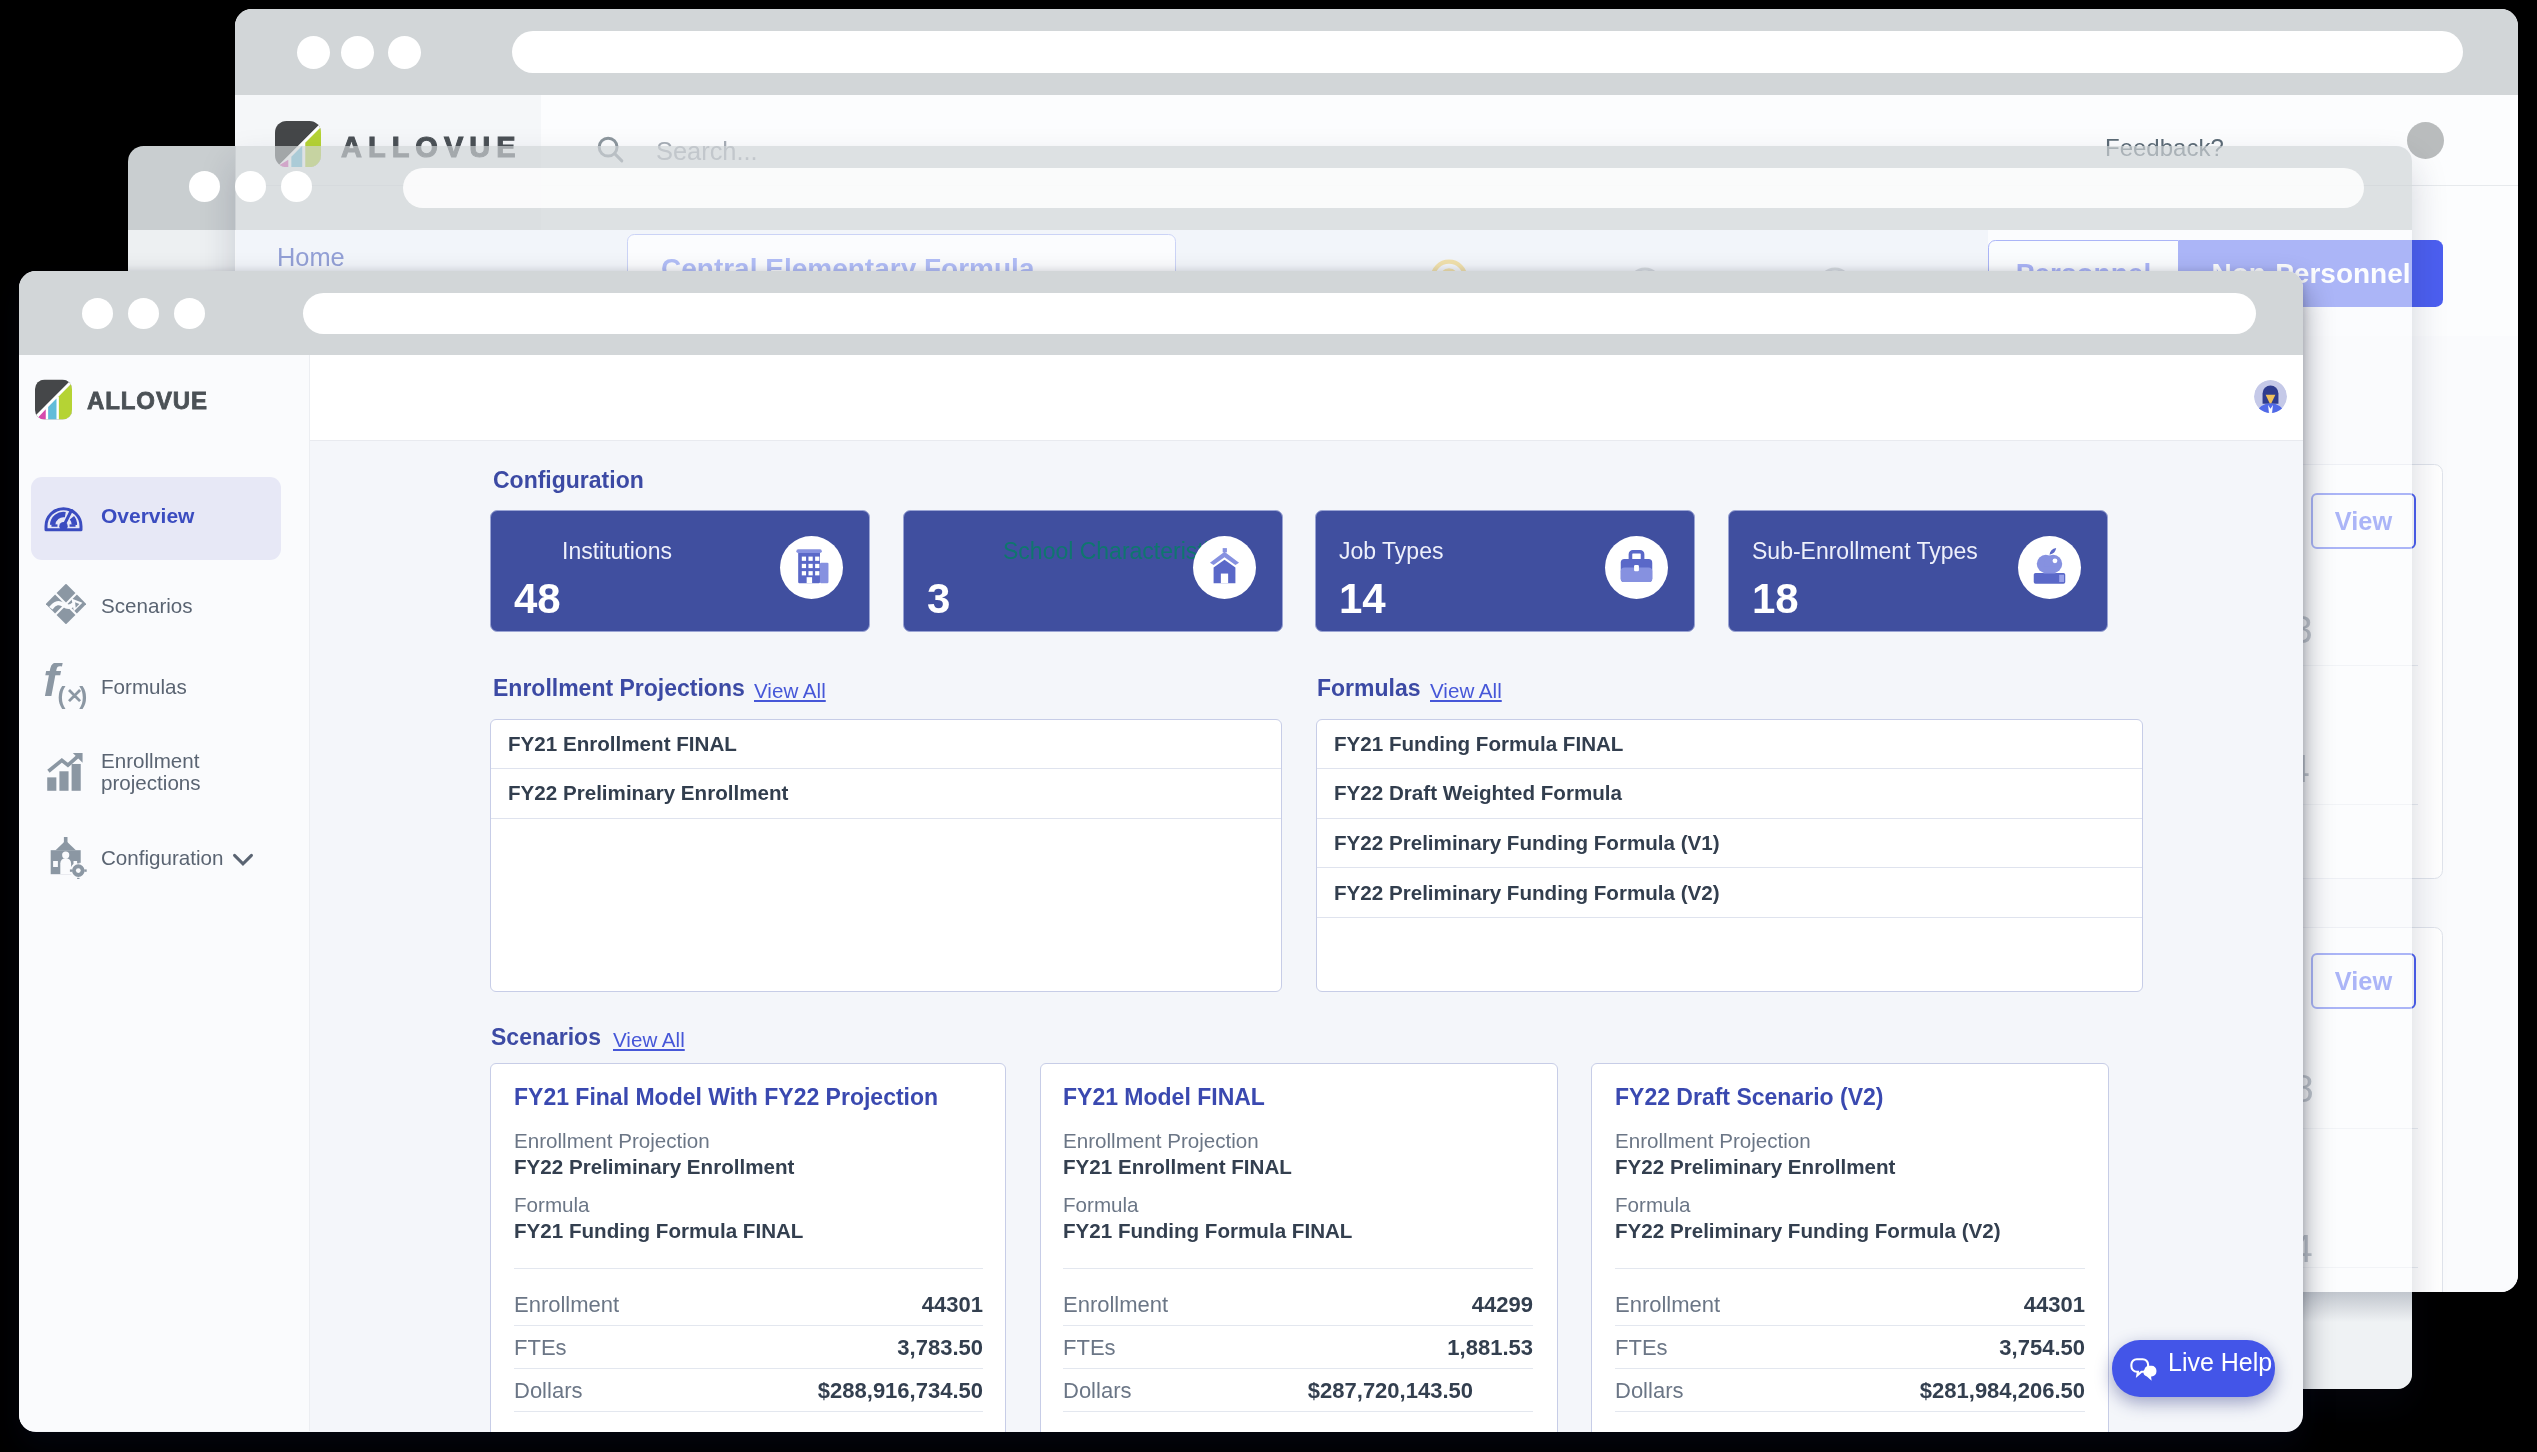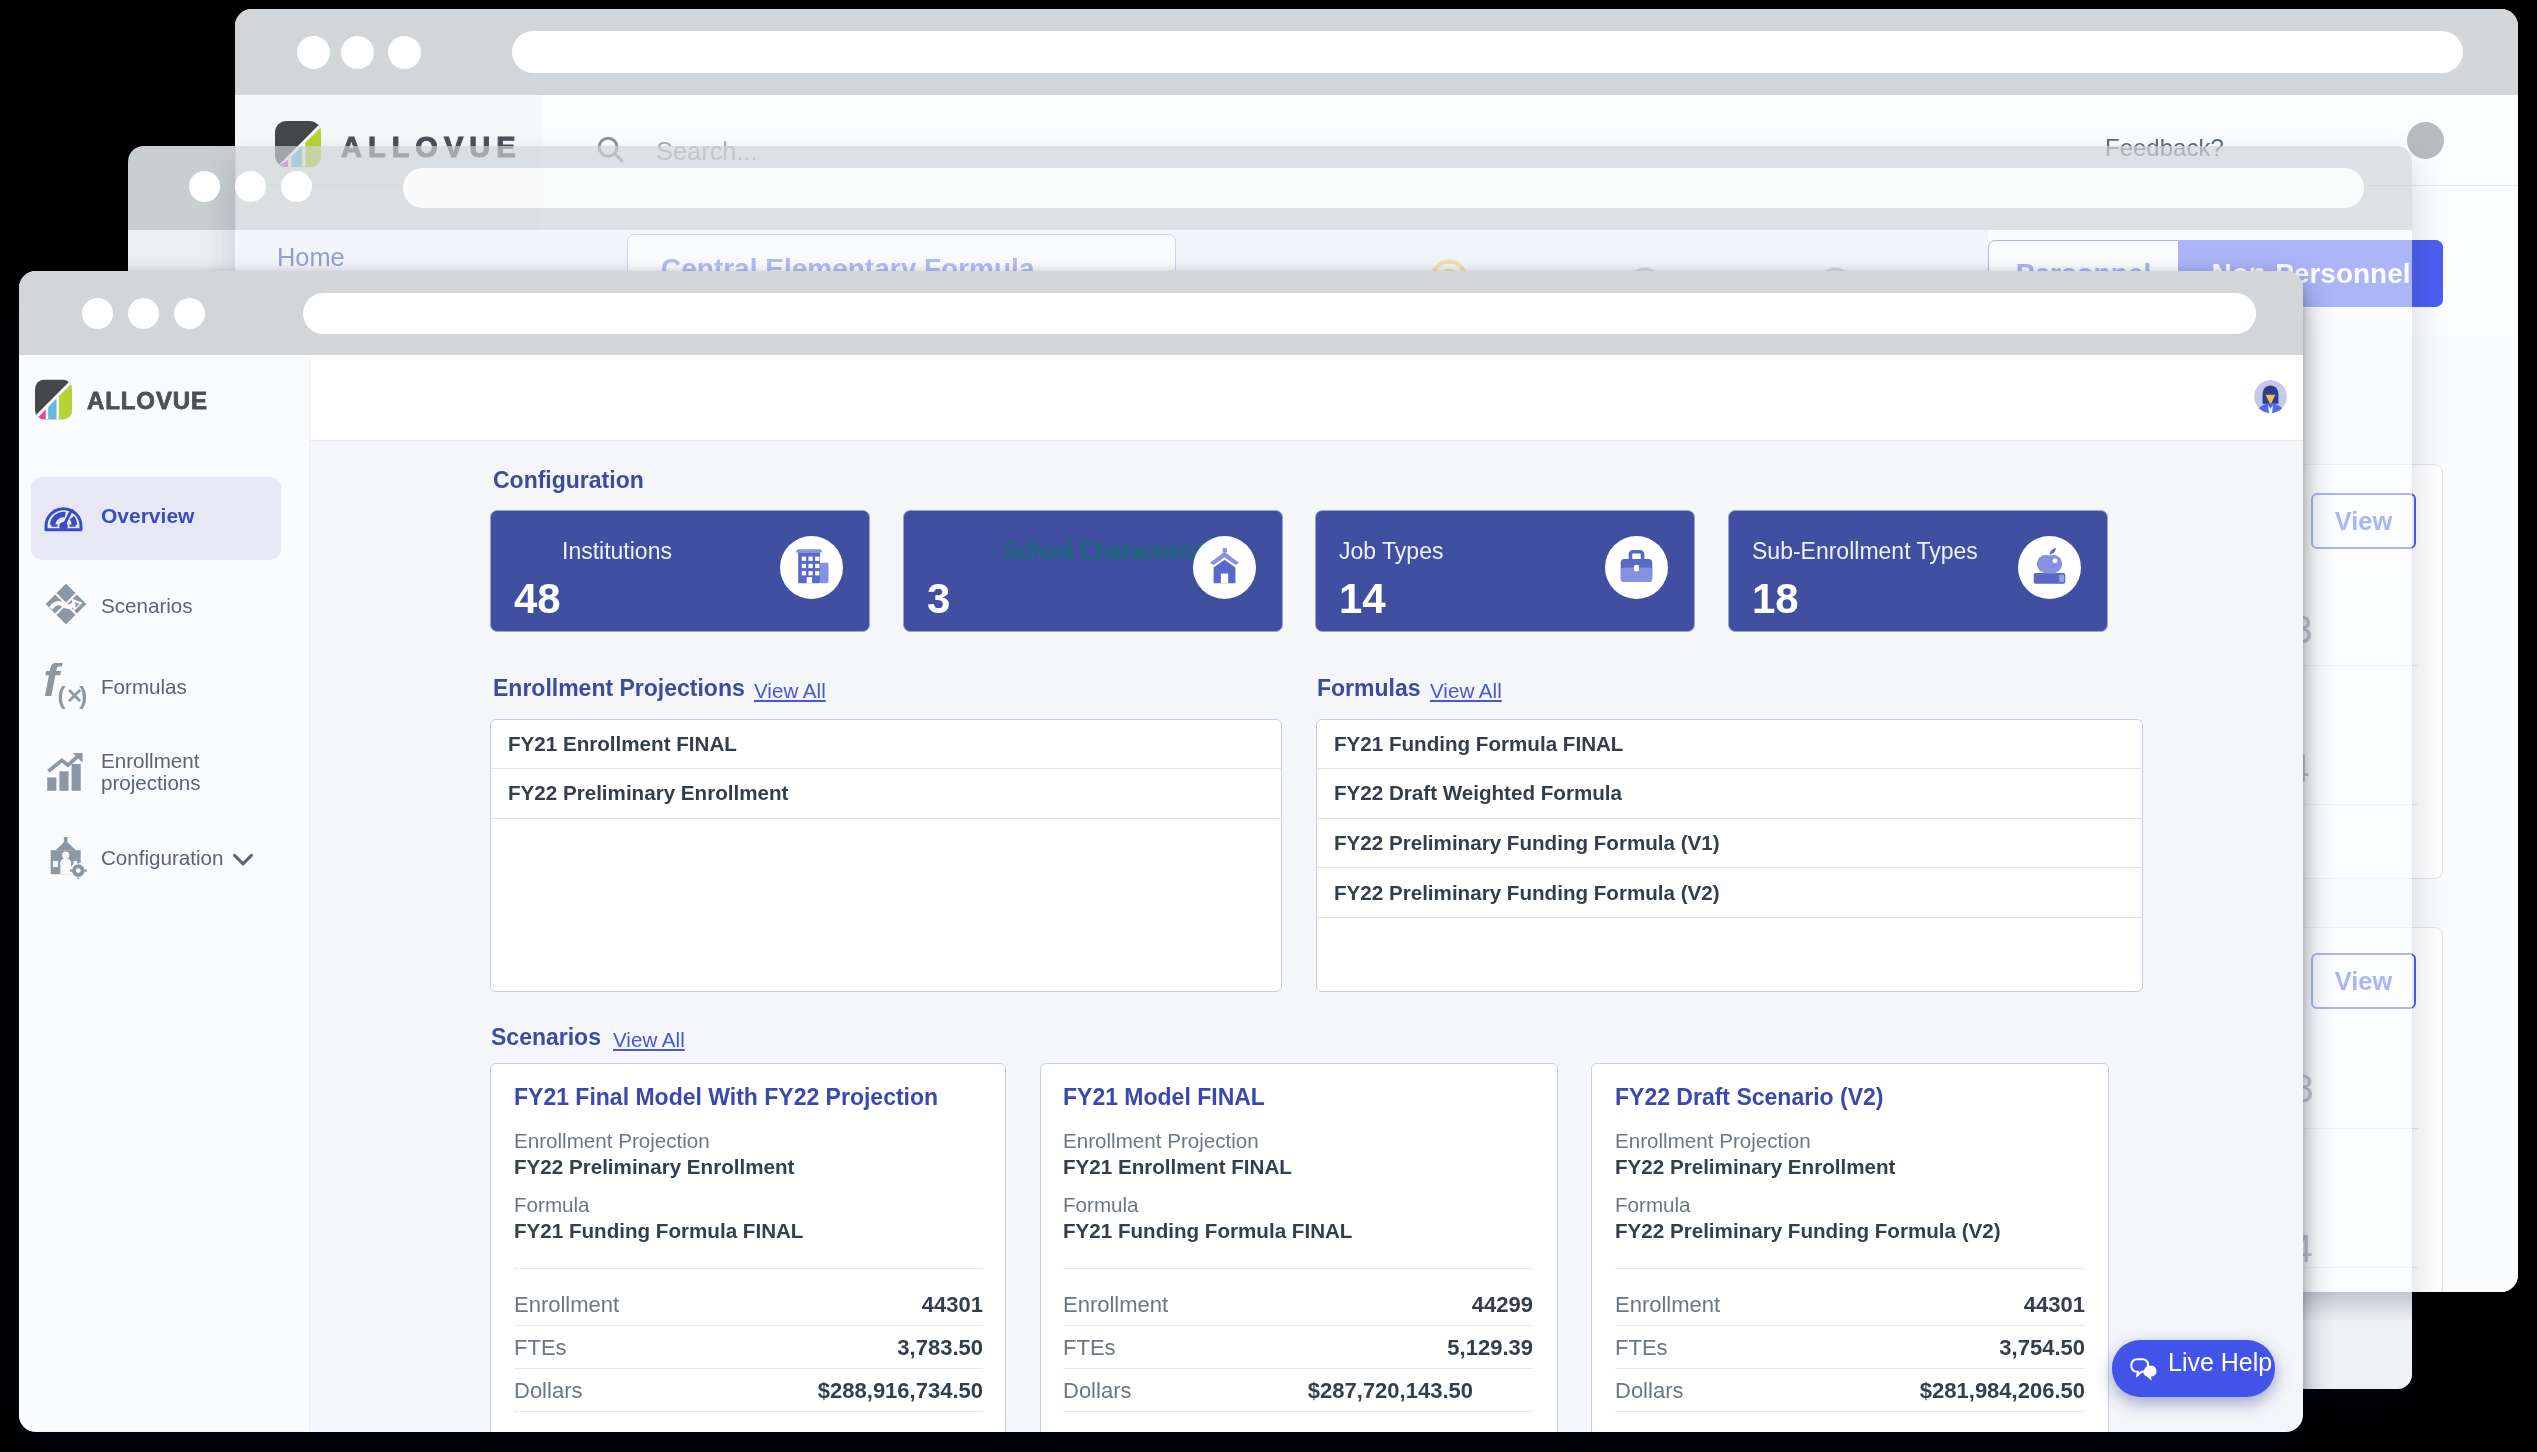--- a/index.html
+++ b/index.html
@@ -339,21 +339,21 @@
     <div class="abs" style="left:1044px;top:813px;font-size:23px;font-weight:bold;color:#3a49b0;">FY21 Model FINAL</div>
     <div class="abs" style="left:1044px;top:858px;font-size:20.6px;color:#6b7686;">Enrollment Projection</div>
     <div class="abs" style="left:1044px;top:884px;font-size:20.6px;font-weight:bold;color:#333f4f;">FY21 Enrollment FINAL</div>
     <div class="abs" style="left:1044px;top:922px;font-size:20.6px;color:#6b7686;">Formula</div>
     <div class="abs" style="left:1044px;top:948px;font-size:20.6px;font-weight:bold;color:#333f4f;">FY21 Funding Formula FINAL</div>
     <div class="abs" style="left:1044px;top:997px;width:470px;height:1.2px;background:#e3e7ef;"></div>
     <div class="abs" style="left:1044px;top:1021px;font-size:22px;color:#6b7686;">Enrollment</div>
     <div class="abs" style="left:1044px;top:1021px;width:470px;font-size:22px;font-weight:bold;color:#333f4f;text-align:right;">44299</div>
     <div class="abs" style="left:1044px;top:1054px;width:470px;height:1.2px;background:#e3e7ef;"></div>
     <div class="abs" style="left:1044px;top:1064px;font-size:22px;color:#6b7686;">FTEs</div>
-    <div class="abs" style="left:1044px;top:1064px;width:470px;font-size:22px;font-weight:bold;color:#333f4f;text-align:right;">5,129.39</div>
+    <div class="abs" style="left:1044px;top:1064px;width:470px;font-size:22px;font-weight:bold;color:#333f4f;text-align:right;">1,881.53</div>
     <div class="abs" style="left:1044px;top:1097px;width:470px;height:1.2px;background:#e3e7ef;"></div>
     <div class="abs" style="left:1044px;top:1107px;font-size:22px;color:#6b7686;">Dollars</div>
     <div class="abs" style="left:984px;top:1107px;width:470px;font-size:22px;font-weight:bold;color:#333f4f;text-align:right;">$287,720,143.50</div>
     <div class="abs" style="left:1044px;top:1140px;width:470px;height:1.2px;background:#e3e7ef;"></div>
 
     <div class="abs" style="left:1572px;top:792px;width:518px;height:399px;background:#fff;border:1.2px solid #c7cde7;border-radius:6px;"></div>
     <div class="abs" style="left:1596px;top:813px;font-size:23px;font-weight:bold;color:#3a49b0;">FY22 Draft Scenario (V2)</div>
     <div class="abs" style="left:1596px;top:858px;font-size:20.6px;color:#6b7686;">Enrollment Projection</div>
     <div class="abs" style="left:1596px;top:884px;font-size:20.6px;font-weight:bold;color:#333f4f;">FY22 Preliminary Enrollment</div>
     <div class="abs" style="left:1596px;top:922px;font-size:20.6px;color:#6b7686;">Formula</div>

